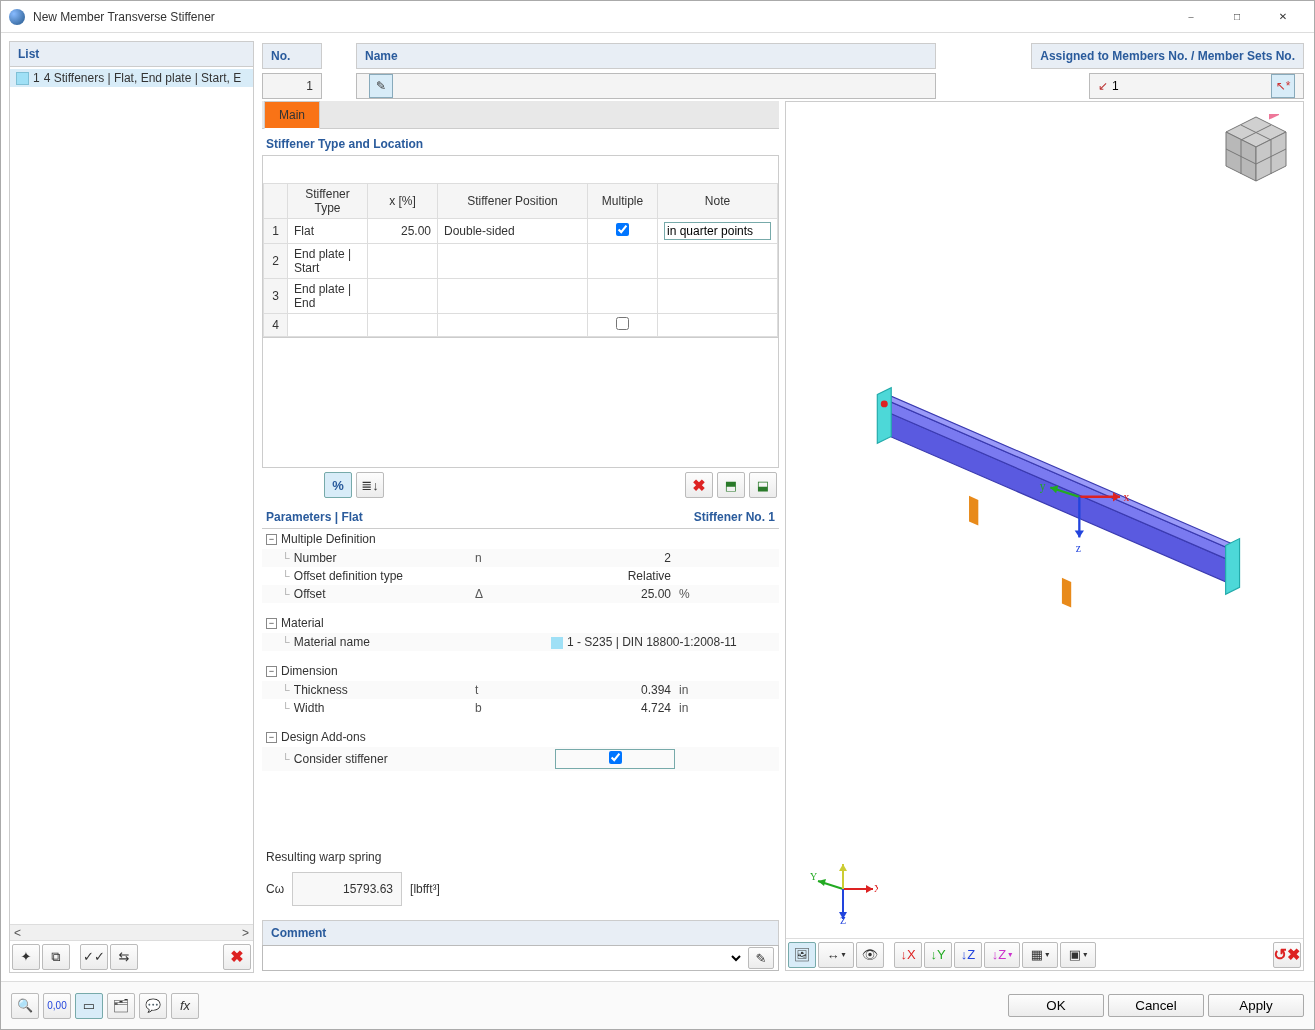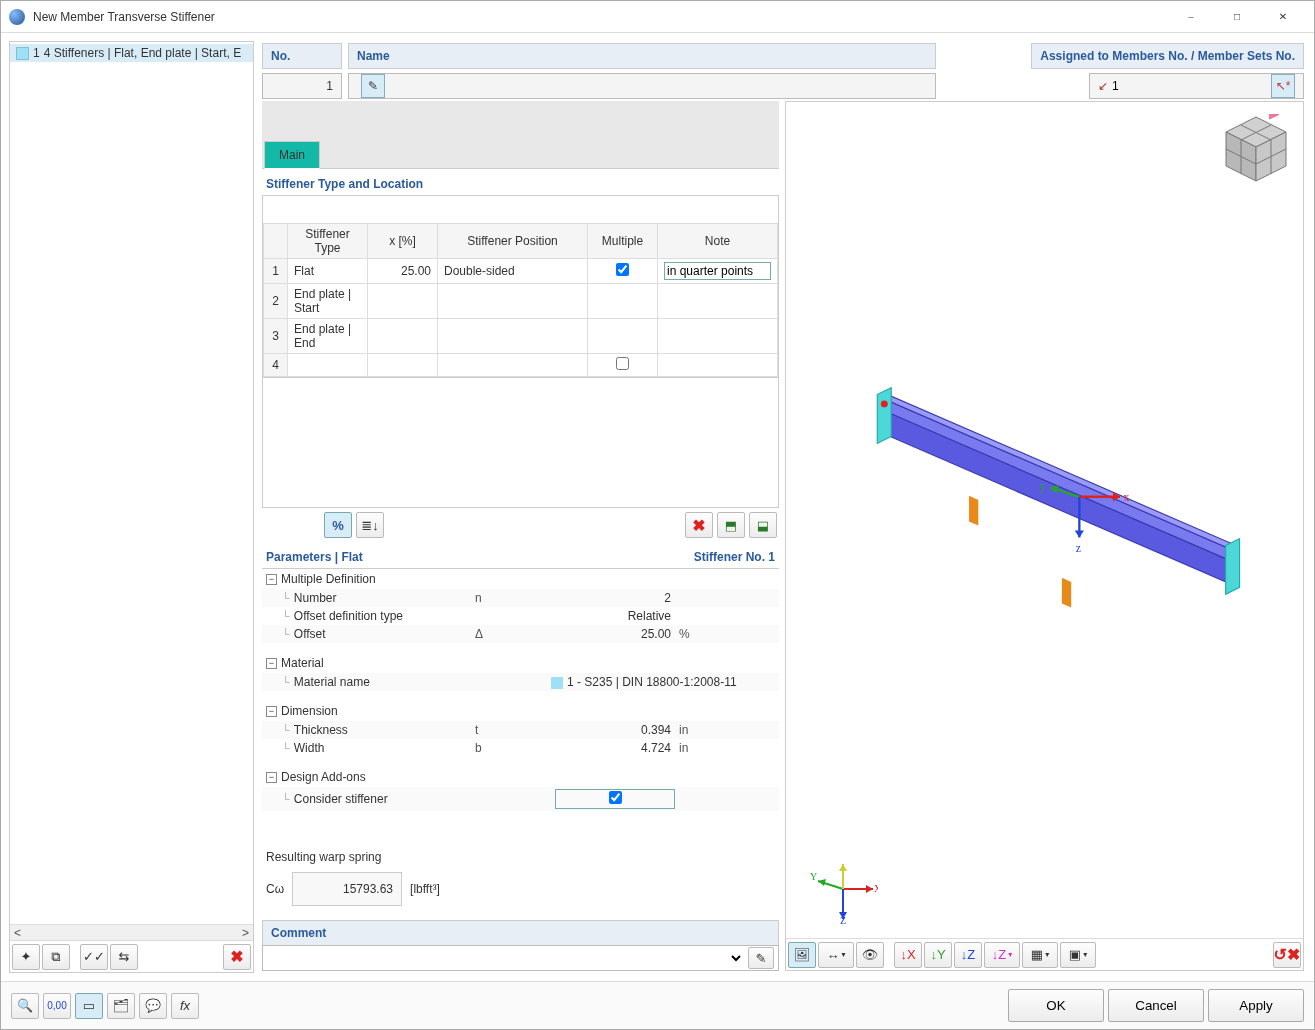--- a/index.html
+++ b/index.html
@@ -18,32 +18,32 @@
 .list-item .swatch { width: 13px; height: 13px; background: #9fe0f6; border: 1px solid #7fc0d6; }
 .list-scroll { height: 16px; background: #f0f0f0; display: flex; align-items: center; justify-content: space-between; padding: 0 4px; color: #555; border-top: 1px solid #ddd; }
 .list-toolbar { height: 32px; display: flex; align-items: center; gap: 2px; padding: 2px; border-top: 1px solid #ddd; }
 .tb-btn { width: 28px; height: 26px; border: 1px solid #bbb; background: linear-gradient(#fdfdfd,#ececec); display: flex; align-items: center; justify-content: center; font-size: 13px; border-radius: 2px; }
 .tb-btn.split { width: 36px; position: relative; }
 .tb-btn.split::after { content: "▾"; font-size: 8px; margin-left: 2px; }
 .top-row { display: flex; gap: 6px; padding: 2px; }
 .field-label { background: #e8eef5; color: #2a5b9c; font-weight: 600; padding: 5px 8px; border: 1px solid #ccc; }
 .field-box { border: 1px solid #bbb; background: #f4f4f4; padding: 4px 8px; height: 26px; display: flex; align-items: center; }
 .field-box input { border: none; background: transparent; width: 100%; font-size: 12px; }
-.no-col { width: 80px; display: flex; flex-direction: column; gap: 4px; }
+.no-col { width: 60px; display: flex; flex-direction: column; gap: 4px; }
 .no-col .field-box { justify-content: flex-end; }
-.name-col { flex: 1; display: flex; flex-direction: column; gap: 4px; }
+.name-col { flex: 1; display: flex; flex-direction: column; gap: 4px; margin-left: 28px; }
 .name-col .field-box { position: relative; }
 .edit-btn { width: 24px; height: 24px; border: 1px solid #8ab; background: #d8ecf8; margin-left: 4px; display: flex; align-items: center; justify-content: center; font-size: 12px; }
 .assign-col { width: 362px; display: flex; flex-direction: column; gap: 4px; align-items: flex-end; }
 .assign-col .field-box { position: relative; }
 .pick-btn { width: 24px; height: 24px; border: 1px solid #8ab; background: #d8ecf8; margin-left: 4px; display: flex; align-items: center; justify-content: center; font-size: 12px; color: #c33; }
 .main-split { flex: 1; display: flex; gap: 6px; padding: 0 2px 2px; min-height: 0; }
 .center-col { flex: 1; display: flex; flex-direction: column; }
 .tabs { display: flex; border-bottom: 1px solid #ccc; background: #e8e8e8; }
-.tab { padding: 6px 14px; background: #14b8a6; border: 1px solid #ccc; border-bottom: 1px solid #fff; margin-bottom: -1px; margin-left: 2px; margin-top: 40px; }
+.tab { padding: 6px 14px; background: #f97316; border: 1px solid #ccc; border-bottom: 1px solid #fff; margin-bottom: -1px; margin-left: 2px; }
 .section-title { color: #2a5b9c; font-weight: 600; padding: 8px 4px 4px; }
 .section-title.right { display: flex; justify-content: space-between; }
 .grid { border: 1px solid #ccc; background: #fff; }
 .grid table { width: 100%; border-collapse: collapse; margin-top: 27px; }
 .grid th, .grid td { border: 1px solid #ddd; padding: 3px 6px; background: #fff; font-weight: normal; }
 .grid th { background: #f5f5f5; text-align: center; }
 .grid td.rownum { background: #f5f5f5; text-align: center; width: 24px; }
 .grid td.num { text-align: right; }
 .grid td.center { text-align: center; }
 .grid input[type=checkbox] { margin: 0; }
@@ -69,40 +69,41 @@
 .comment-sec .field-label { border-bottom: none; }
 .comment-box { border: 1px solid #bbb; height: 26px; display: flex; align-items: center; padding: 0 4px; }
 .comment-box select { flex: 1; border: none; background: transparent; height: 22px; }
 .viewport { flex: 1; background: #fff; position: relative; border: 1px solid #ccc; display: flex; flex-direction: column; }
 .viewport .canvas { flex: 1; position: relative; overflow: hidden; }
 .nav-cube { position: absolute; top: 12px; right: 12px; width: 70px; height: 70px; }
 .axis-widget { position: absolute; bottom: 14px; left: 22px; width: 70px; height: 70px; }
 .viewport-toolbar { height: 32px; display: flex; align-items: center; gap: 2px; padding: 2px; border-top: 1px solid #ddd; }
 .dialog-footer { height: 48px; display: flex; align-items: center; padding: 6px 10px; border-top: 1px solid #ddd; gap: 4px; background: #fafafa; }
 .dialog-footer .spacer { flex: 1; }
-.btn { min-width: 96px; height: 33px; border: 1px solid #aaa; background: linear-gradient(#fdfdfd,#ececec); padding: 0 14px; border-radius: 2px; }
+.btn { min-width: 96px; height: 23px; border: 1px solid #aaa; background: linear-gradient(#fdfdfd,#ececec); padding: 0 14px; border-radius: 2px; }
 .red-x { color: #d22; font-weight: bold; font-size: 16px; }
 svg text { font-family: "Segoe UI"; font-size: 10px; }
 </style>
 </head>
 <body>
 
 <div class="window">
 
   <div class="titlebar">
     <div class="icon"></div>
     <div class="title">New Member Transverse Stiffener</div>
     <div class="winbtn">–</div>
     <div class="winbtn">□</div>
     <div class="winbtn close">✕</div>
   </div>
 
   <div class="content">
 
     <div class="panel left-panel">
+      <div class="panel-header">List</div>
       <div class="list-body">
         <div class="list-item">
           <span class="swatch"></span>
           <span>1</span>
           <span style="white-space:nowrap;overflow:hidden;">4 Stiffeners | Flat, End plate | Start, E</span>
         </div>
       </div>
       <div class="list-scroll">
         <span>&lt;</span>
           <span>&gt;</span>

